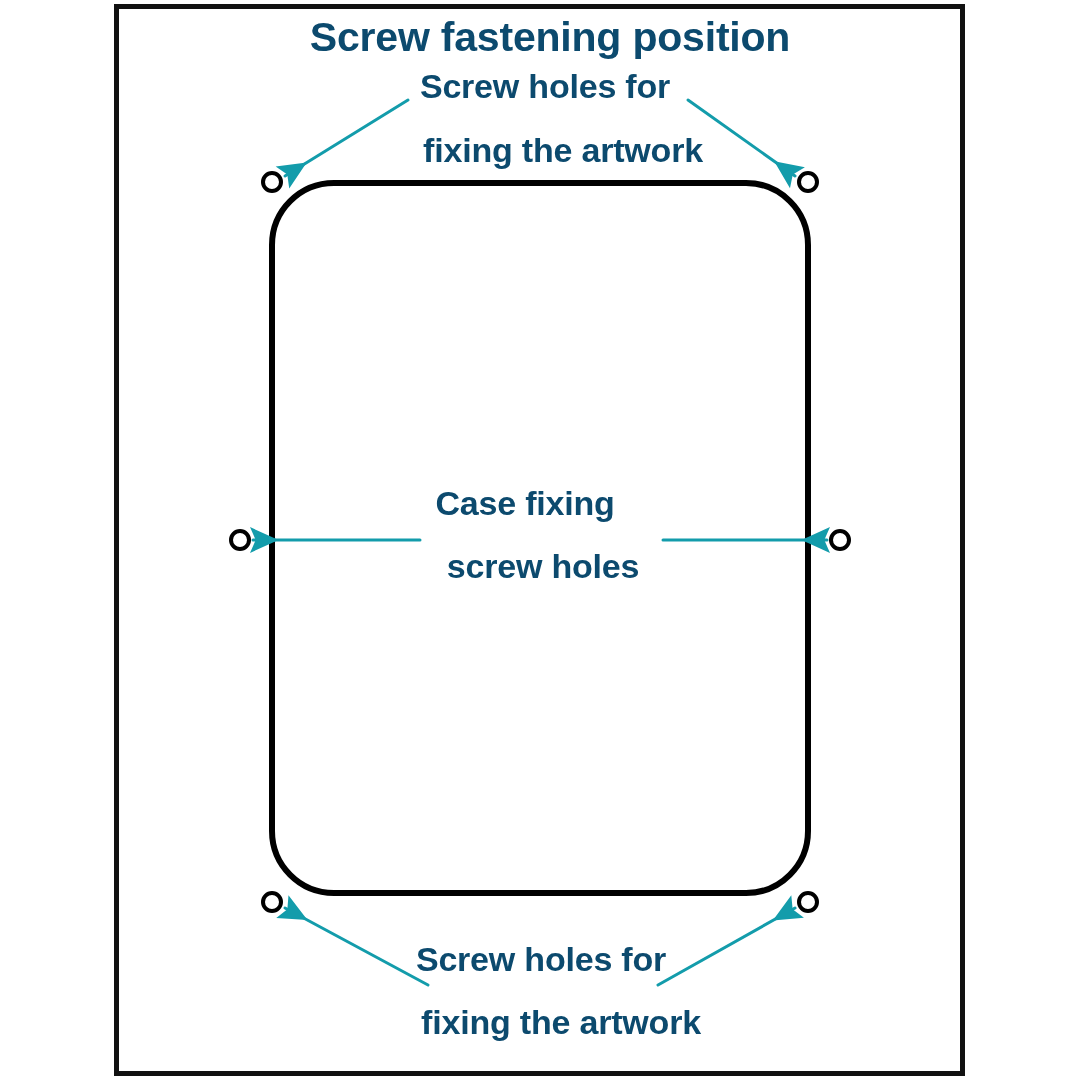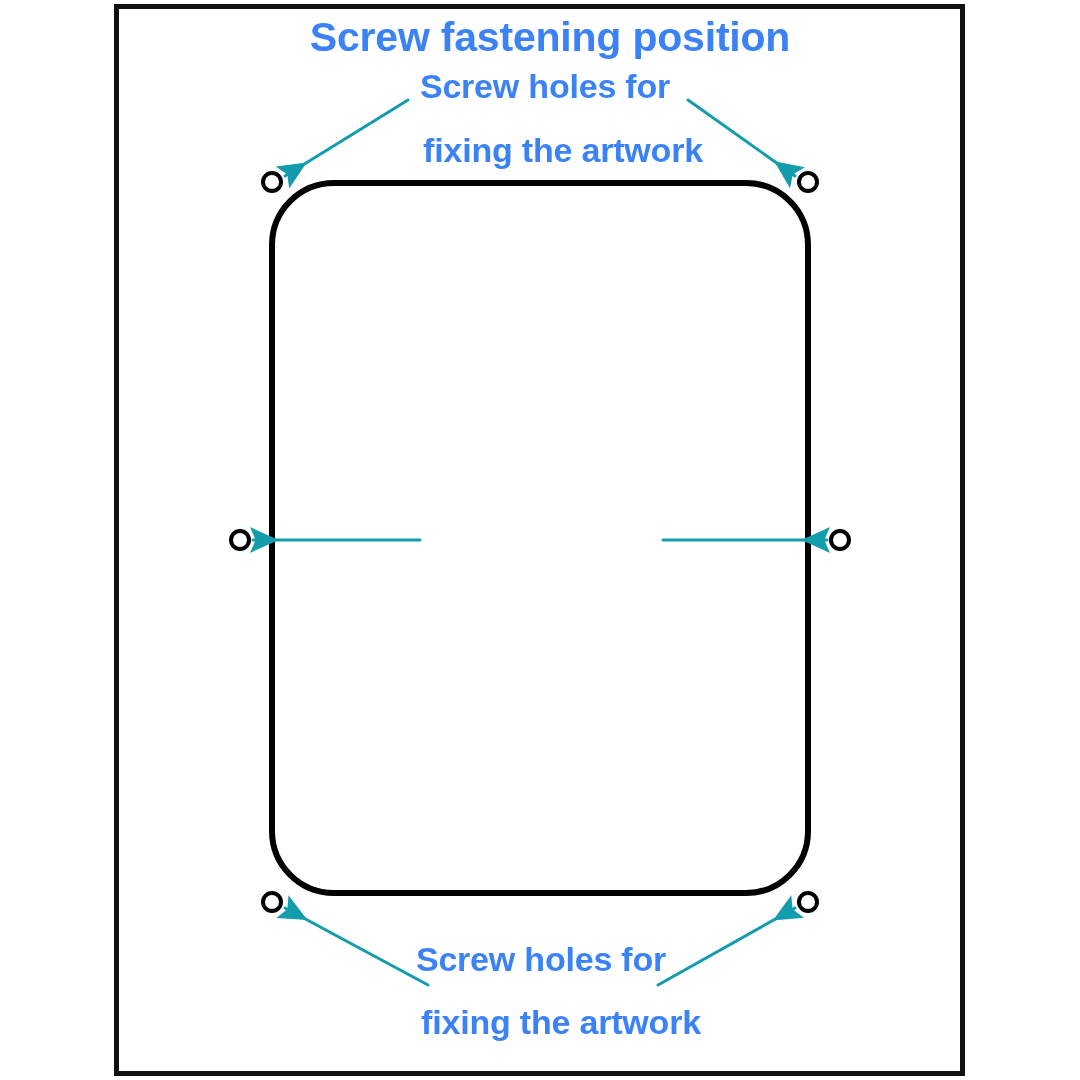--- a/index.html
+++ b/index.html
@@ -21,21 +21,21 @@
   }
   #diagram {
     position: absolute;
     left: 0;
     top: 0;
     width: 1080px;
     height: 1080px;
   }
   .lbl {
     position: absolute;
-    color: #3b82f6;
+    color: #0c4a6e;
     font-weight: bold;
     white-space: nowrap;
     text-align: center;
     transform: translate(-50%, -50%);
     letter-spacing: -0.2px;
   }
   .lbl-title { font-size: 41px; }
   .lbl-note  { font-size: 34px; text-align: right; }
   .lbl-case  { font-size: 34px; }
 </style>
@@ -72,17 +72,19 @@
       <circle cx="272" cy="902" r="9"></circle>
       <circle cx="808" cy="902" r="9"></circle>
     </g>
   </svg>
 
   <div class="lbl lbl-title" style="left:550px; top:37px;">Screw fastening position</div>
 
   <div class="lbl lbl-note" style="left:545px; top:86px;">Screw holes for</div>
   <div class="lbl lbl-note" style="left:563px; top:150px;">fixing the artwork</div>
 
+  <div class="lbl lbl-case" style="left:525px; top:503px;">Case fixing</div>
+  <div class="lbl lbl-case" style="left:543px; top:566px;">screw holes</div>
 
   <div class="lbl lbl-note" style="left:541px; top:959px;">Screw holes for</div>
   <div class="lbl lbl-note" style="left:561px; top:1022px;">fixing the artwork</div>
 
 </div>
 
 </body></html>

